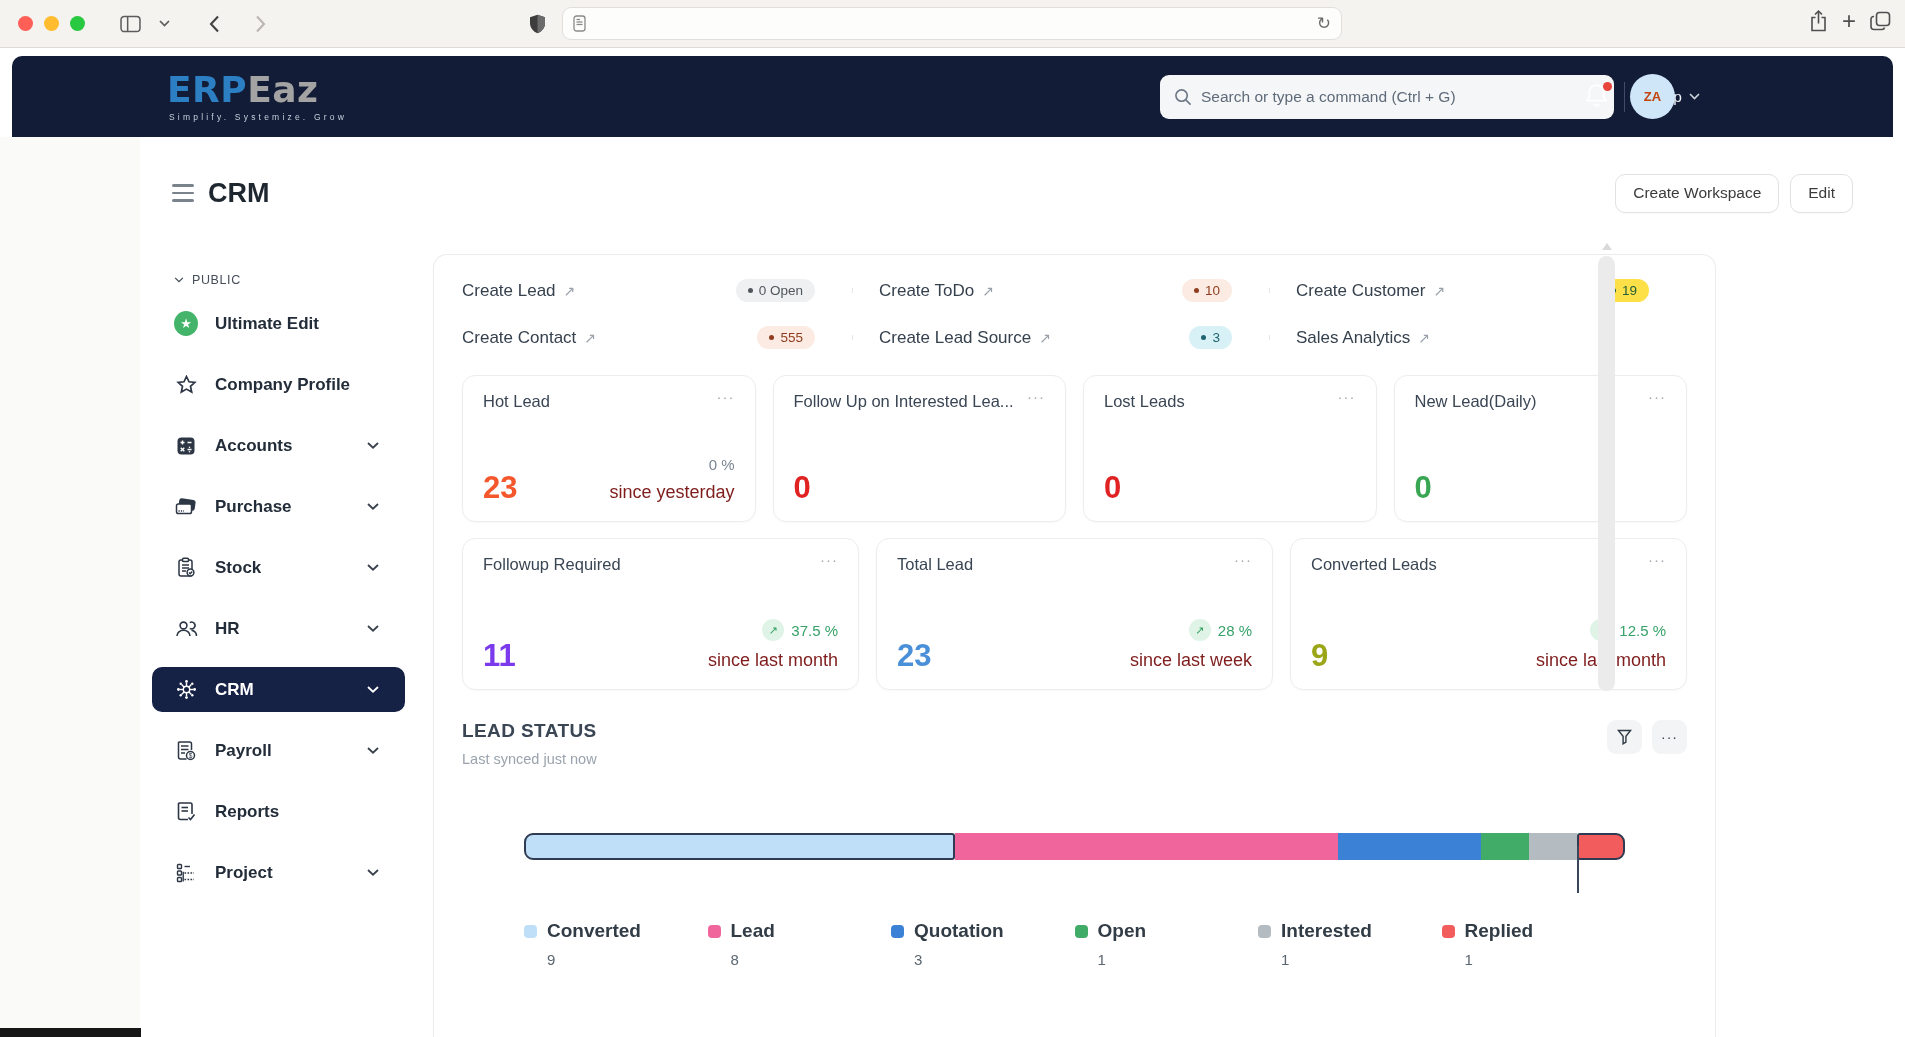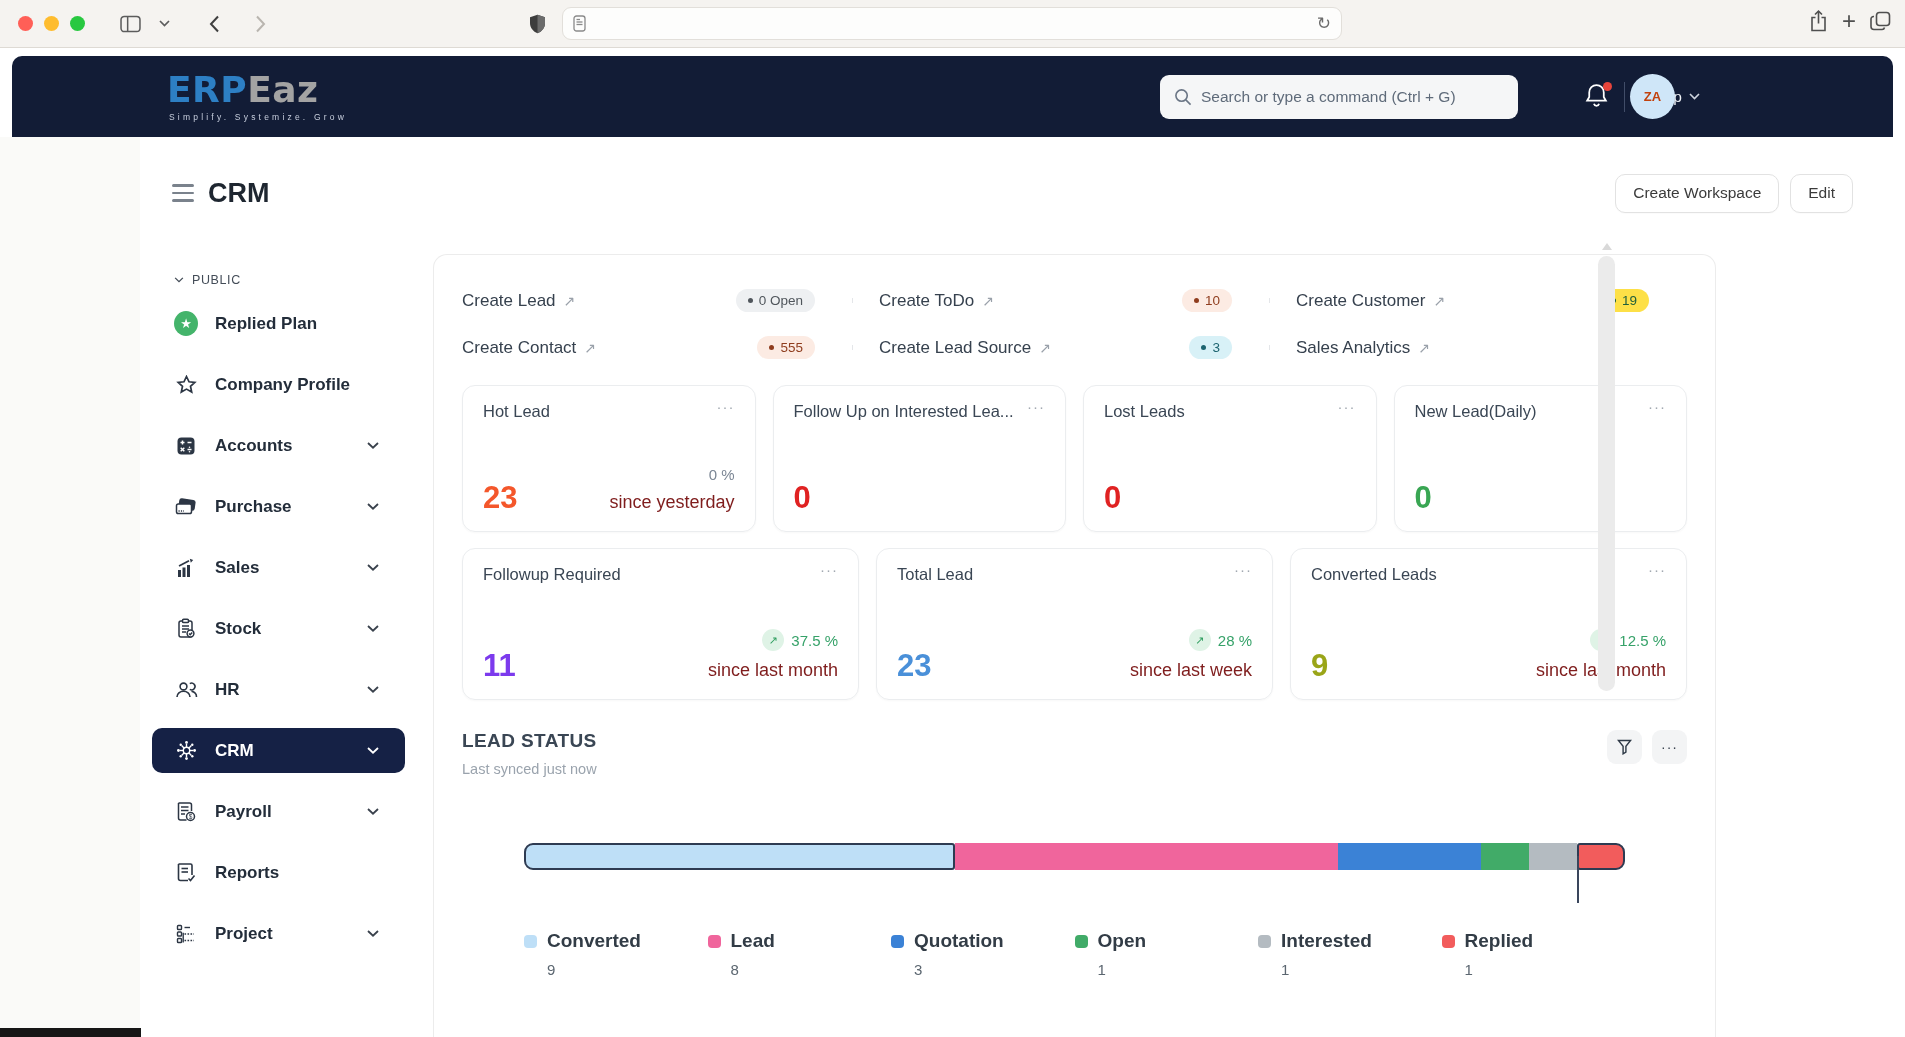--- a/index.html
+++ b/index.html
@@ -15,21 +15,21 @@
   .url-bar .refresh { margin-left:auto; font-size:17px; color:#6b6b6b; }
   .chrome-right { position:absolute; right:14px; top:9px; display:flex; gap:14px; align-items:center; color:#4f4f4f; }
   .plus-glyph { font-size:24px; font-weight:300; color:#4f4f4f; line-height:1; }
 
   
   .navgap { height:8px; background:#fff; }
   .navbar { height:81px; margin:0 12px; border-radius:10px 10px 0 0; display:flex; align-items:center; padding:0 30px 0 155px; position:relative; }
   .logo { display:flex; flex-direction:column; line-height:1; }
   .logo-main { font-size:36px; font-weight:800; letter-spacing:0.5px; font-family:"DejaVu Sans", sans-serif; }
   .logo-tag { font-size:8.5px; letter-spacing:3.2px; color:#c7cedd; margin-top:5px; padding-left:2px; }
-  .nav-search { position:absolute; left:1148px; width:358px; height:44px; background:#f5f6f7; border-radius:9px; display:flex; align-items:center; padding:0 14px; gap:9px; }
+  .nav-search { position:absolute; left:1148px; width:454px; height:44px; background:#f5f6f7; border-radius:9px; display:flex; align-items:center; padding:0 14px; gap:9px; }
   .nav-search span { color:#5f6b7a; font-size:15.5px; }
   .bell-wrap { position:absolute; left:1572px; width:30px; height:30px; color:#fff; }
   .bell-dot { position:absolute; top:0; right:2px; width:9px; height:9px; border-radius:50%; background:#e8453c; }
   .nav-divider { position:absolute; left:1612px; top:26px; width:1px; height:30px; background:#414d68; }
   .help { position:absolute; left:1638px; color:#eef1f5; font-size:15.5px; display:flex; align-items:center; gap:7px; }
   .avatar { position:absolute; left:1618px; width:45px; height:45px; border-radius:50%; background:#cfe6f8; color:#c2410c; font-size:13px; font-weight:700; display:flex; align-items:center; justify-content:center; }
 
   
   .page { position:relative; height:900px; background:#fff; }
   .left-gutter { position:absolute; left:0; top:0; width:140px; height:100%; background:#fafaf8; }
@@ -52,21 +52,21 @@
   .side-item .lbl { font-size:17px; font-weight:700; }
   .side-item .chev { margin-left:auto; margin-right:26px; color:#3c4document; color:#39414c; display:flex; }
   .side-item.active { height:45px; background:#152145; color:#fff; margin-top:8px; margin-bottom:8px; }
   .side-item.active .chev { color:#fff; }
   .side-ic { width:24px; display:flex; justify-content:center; color:#2c3644; }
   .side-item.active .side-ic { color:#fff; }
   .star-badge-bg { width:25px; height:25px; border-radius:50%; background:#44b46b; display:flex; align-items:center; justify-content:center; color:#fff; font-size:13px; }
 
   
   .main { flex:1; padding-right:189px; position:relative; }
-  .container { margin-top:5px; background:#fff; border:1px solid #ececec; border-radius:14px 14px 0 0; border-bottom:none; min-height:783px; padding:22px 28px; }
+  .container { margin-top:5px; background:#fff; border:1px solid #ececec; border-radius:14px 14px 0 0; border-bottom:none; min-height:783px; padding:12px 28px; }
 
   .shortcut-row { display:flex; height:47px; align-items:center; }
   .sc-cell { flex:1; display:flex; align-items:center; position:relative; padding-right:26px; }
   .sc-cell:not(:last-child)::after { content:""; position:absolute; right:0; top:9px; bottom:9px; width:1px; background:#e4e6e9; }
   .sc-cell + .sc-cell { padding-left:26px; }
   .sc-link { font-size:17px; font-weight:500; color:#36414e; cursor:pointer; display:flex; align-items:center; gap:8px; }
   .sc-arrow { color:#9aa1aa; font-size:14px; }
   .badge { margin-left:auto; margin-right:12px; border-radius:999px; padding:4px 12px; font-size:13.5px; display:flex; align-items:center; gap:6px; }
   .badge::before { content:""; width:5px; height:5px; border-radius:50%; background:currentColor; }
   .badge.gray { background:#eef0f2; color:#50565c; }
@@ -228,21 +228,21 @@
         <svg width="10" height="6" viewBox="0 0 11 7" fill="none" stroke="#434c57" stroke-width="1.5">
             <polyline points="1,1 5.5,5.5 10,1"></polyline>
           </svg>
         <span>PUBLIC</span>
       </div>
       <ul class="side-list">
         <li class="side-item">
           <span class="side-ic">
               <span class="star-badge-bg">★</span>
             </span>
-          <span class="lbl">Replied Plan</span>
+          <span class="lbl">Ultimate Edit</span>
         </li>
         <li class="side-item">
           <span class="side-ic">
               <svg width="21" height="20" viewBox="0 0 21 20" fill="none" stroke="currentColor" stroke-width="1.7">
                 <path d="M10.5 1.5 l2.5 5.3 5.8 0.6 -4.3 3.9 1.2 5.7 -5.2-2.9 -5.2 2.9 1.2-5.7 -4.3-3.9 5.8-0.6 Z"></path>
               </svg>
             </span>
           <span class="lbl">Company Profile</span>
         </li>
         <li class="side-item">
@@ -270,37 +270,20 @@
         </li>
         <li class="side-item">
           <span class="side-ic">
               <svg width="22" height="18" viewBox="0 0 22 18" fill="none" stroke="currentColor" stroke-width="1.5">
                 <rect x="4.5" y="1.8" width="15" height="9.5" rx="1.8" transform="rotate(8 12 6.5)" fill="currentColor"></rect>
                 <rect x="1.5" y="6" width="15" height="9.5" rx="1.8" fill="#fff"></rect>
                 <line x1="3.5" y1="13" x2="9" y2="13" stroke-dasharray="1.2 1.2"></line>
               </svg>
             </span>
           <span class="lbl">Purchase</span>
-          <span class="chev">
-              <svg width="12" height="7" viewBox="0 0 12 7" fill="none" stroke="currentColor" stroke-width="1.8">
-                <polyline points="1,1 6,5.7 11,1"></polyline>
-              </svg>
-            </span>
-        </li>
-        <li class="side-item">
-          <span class="side-ic">
-              <svg width="20" height="20" viewBox="0 0 20 20" fill="currentColor">
-                <rect x="2" y="12" width="3" height="7"></rect>
-                <rect x="6.5" y="9.5" width="3" height="9.5"></rect>
-                <rect x="11" y="7" width="3" height="12"></rect>
-                <path d="M3 8 L13 2.8" stroke="currentColor" stroke-width="1.7" fill="none"></path>
-                <path d="M13.8 0.8 l3.4 1.2 -2.4 2.7 Z"></path>
-              </svg>
-            </span>
-          <span class="lbl">Sales</span>
           <span class="chev">
               <svg width="12" height="7" viewBox="0 0 12 7" fill="none" stroke="currentColor" stroke-width="1.8">
                 <polyline points="1,1 6,5.7 11,1"></polyline>
               </svg>
             </span>
         </li>
         <li class="side-item">
           <span class="side-ic">
               <svg width="19" height="21" viewBox="0 0 19 21" fill="none" stroke="currentColor" stroke-width="1.5">
                 <rect x="2" y="3" width="13" height="16" rx="2"></rect>

